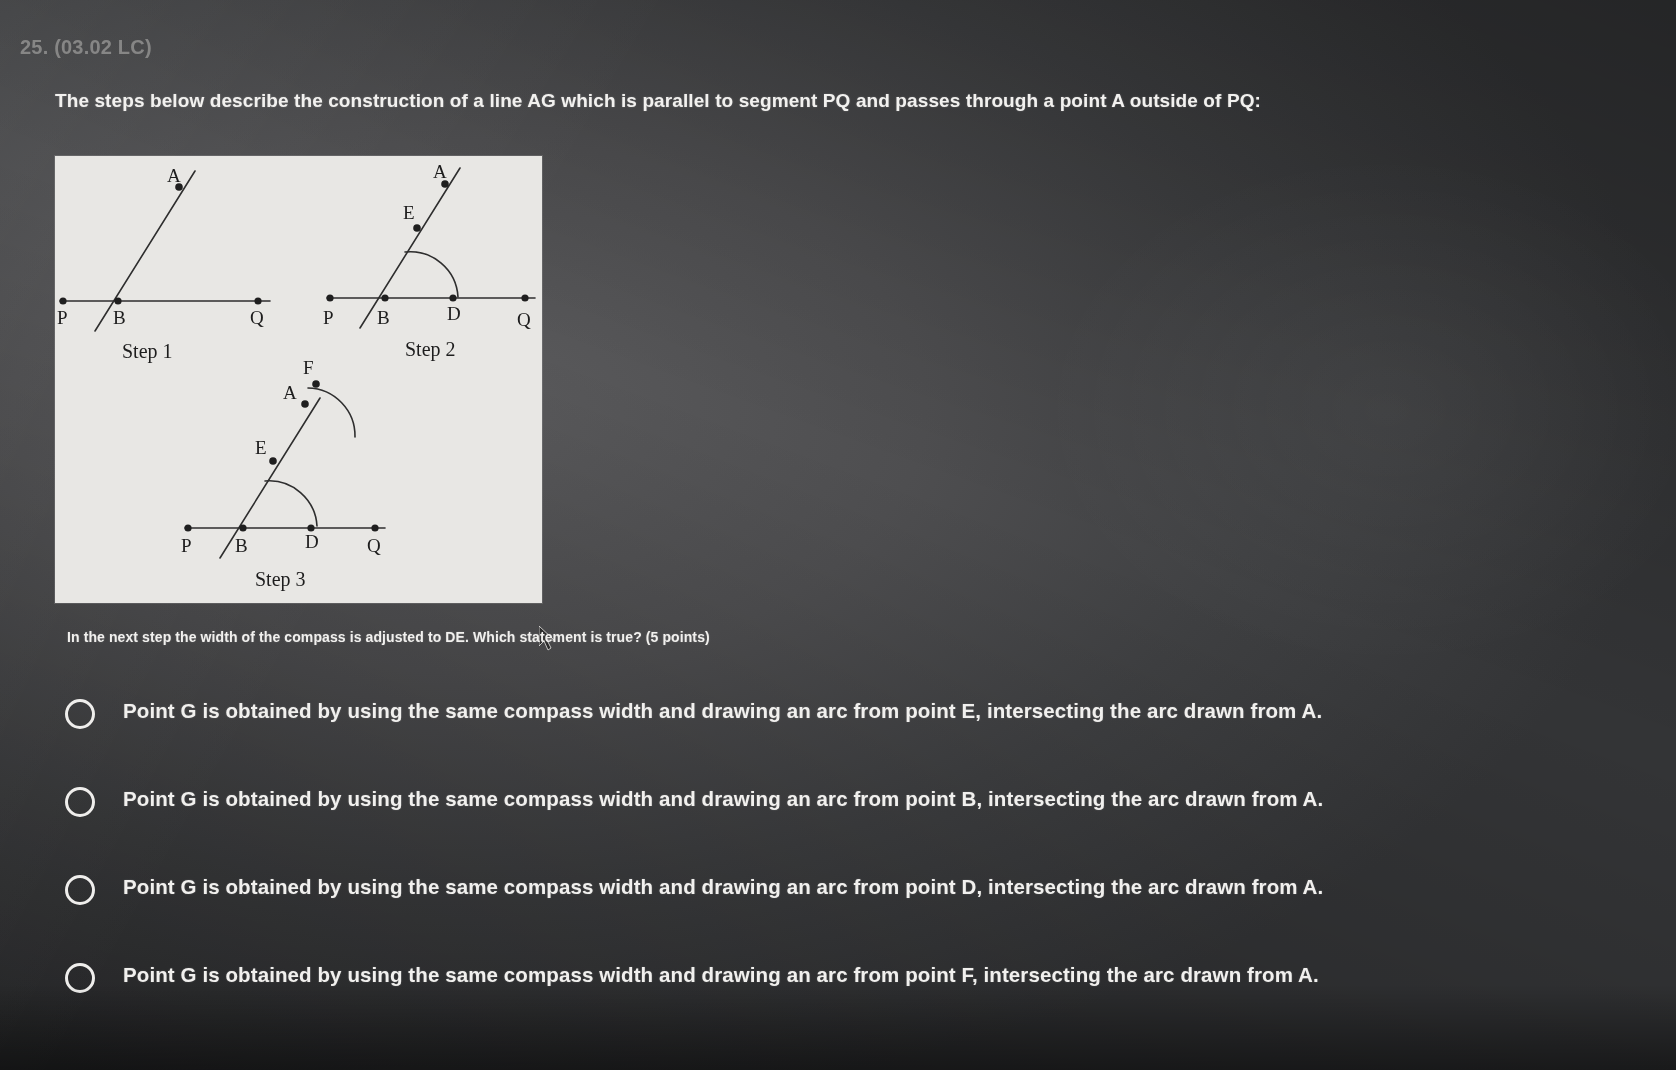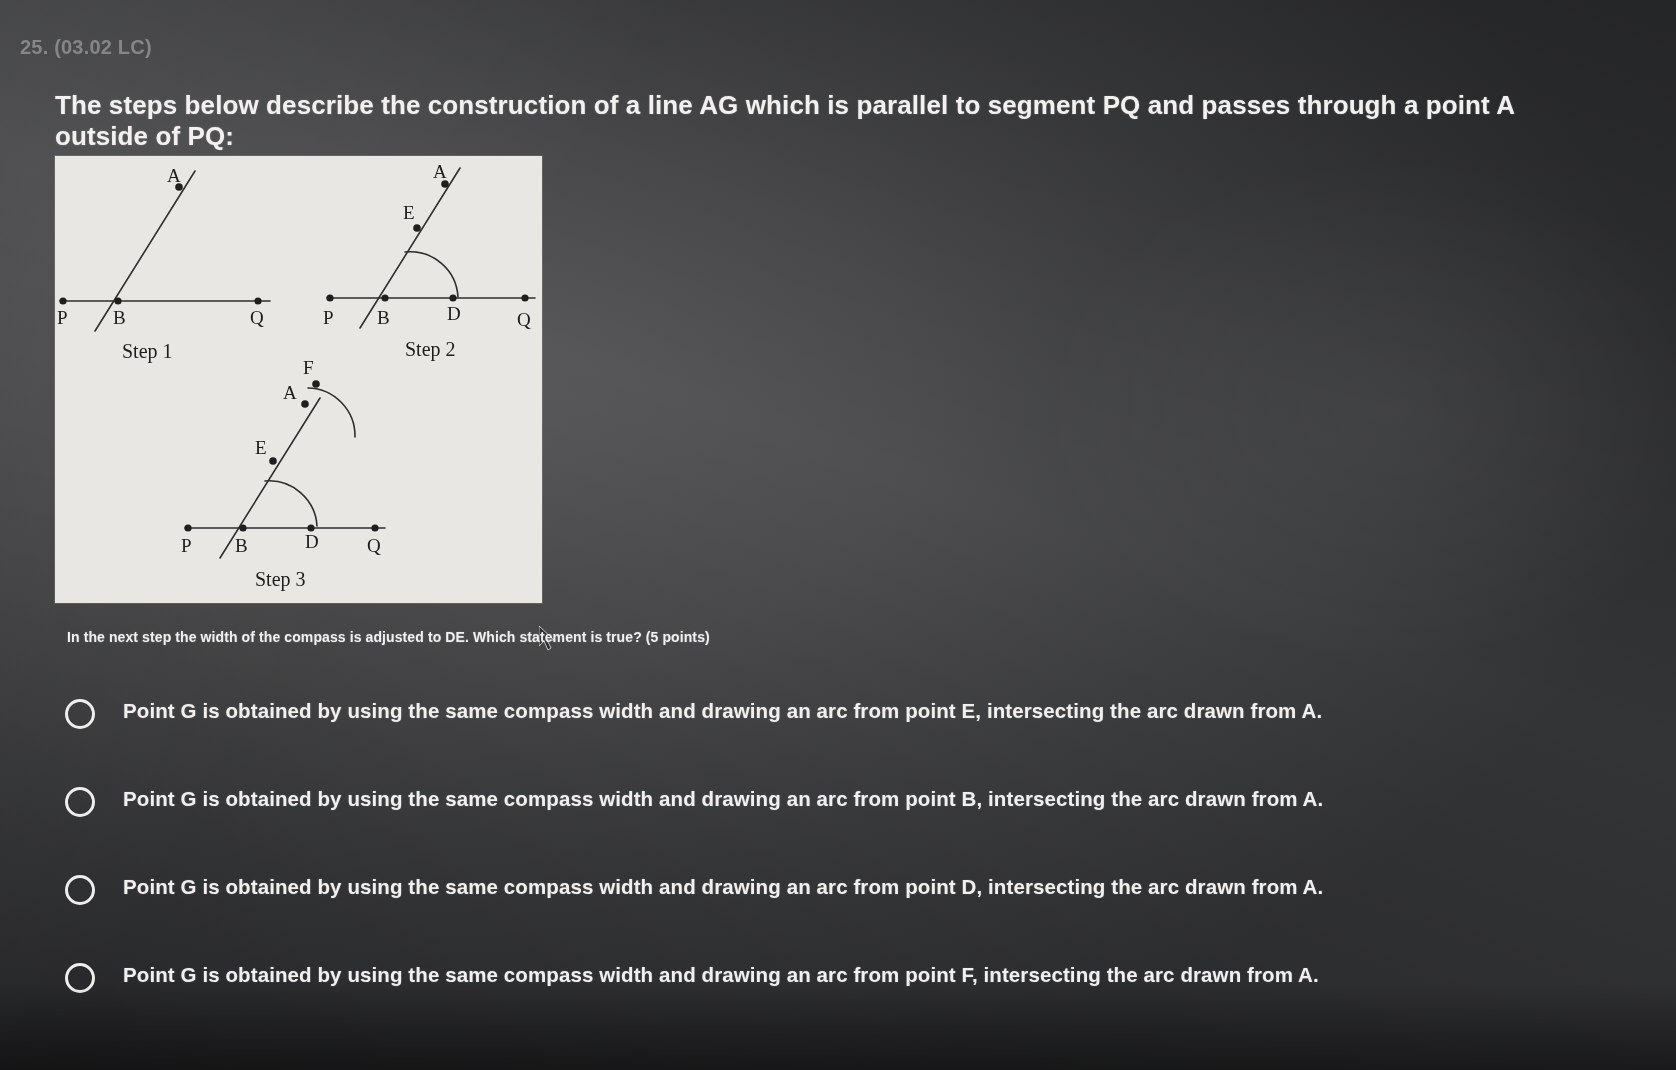--- a/index.html
+++ b/index.html
@@ -60,21 +60,21 @@
     color: #b9b8b6;
     letter-spacing: 0.2px;
     opacity: 0.55;
   }
 
   .prompt {
     position: absolute;
     left: 55px;
     top: 46px;
     width: 1480px;
-    font-size: 26px;
+    font-size: 19px;
     font-weight: bold;
     color: #f2f1ef;
     letter-spacing: 0.1px;
     text-shadow: 0 0 2px rgba(255,255,255,0.25);
   }
 
   .figure {
     position: absolute;
     left: 55px;
     top: 112px;

